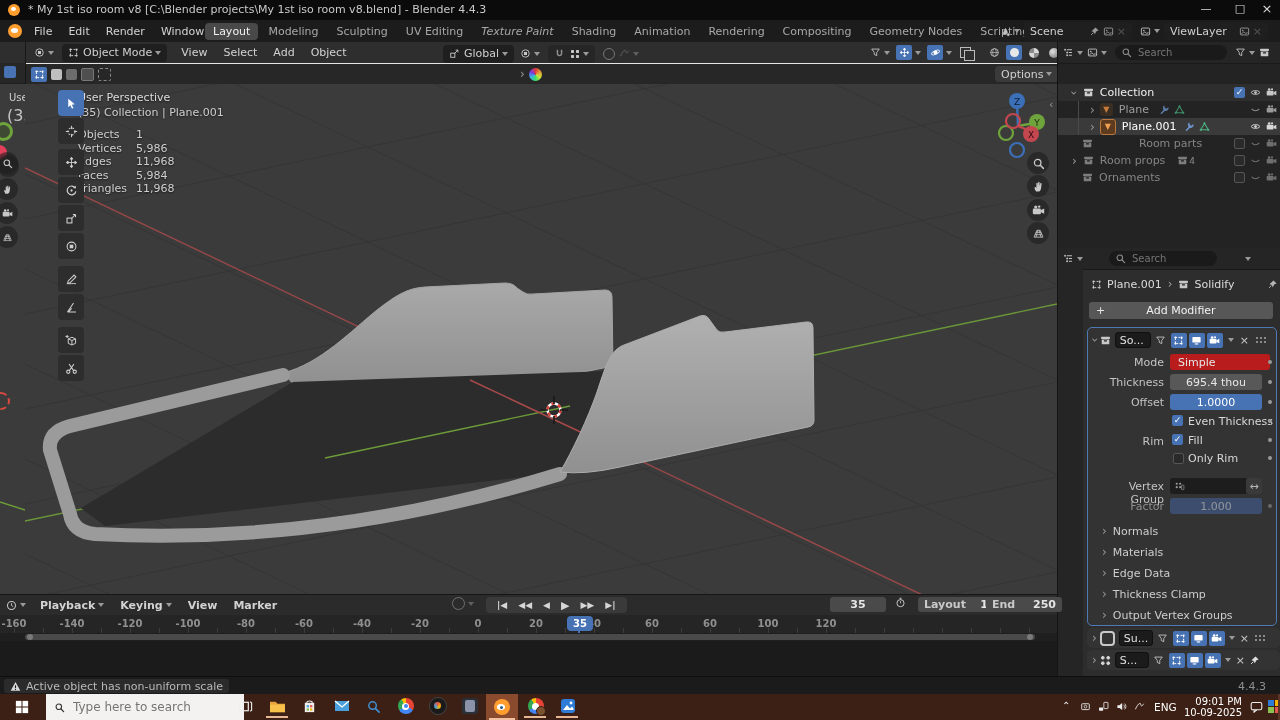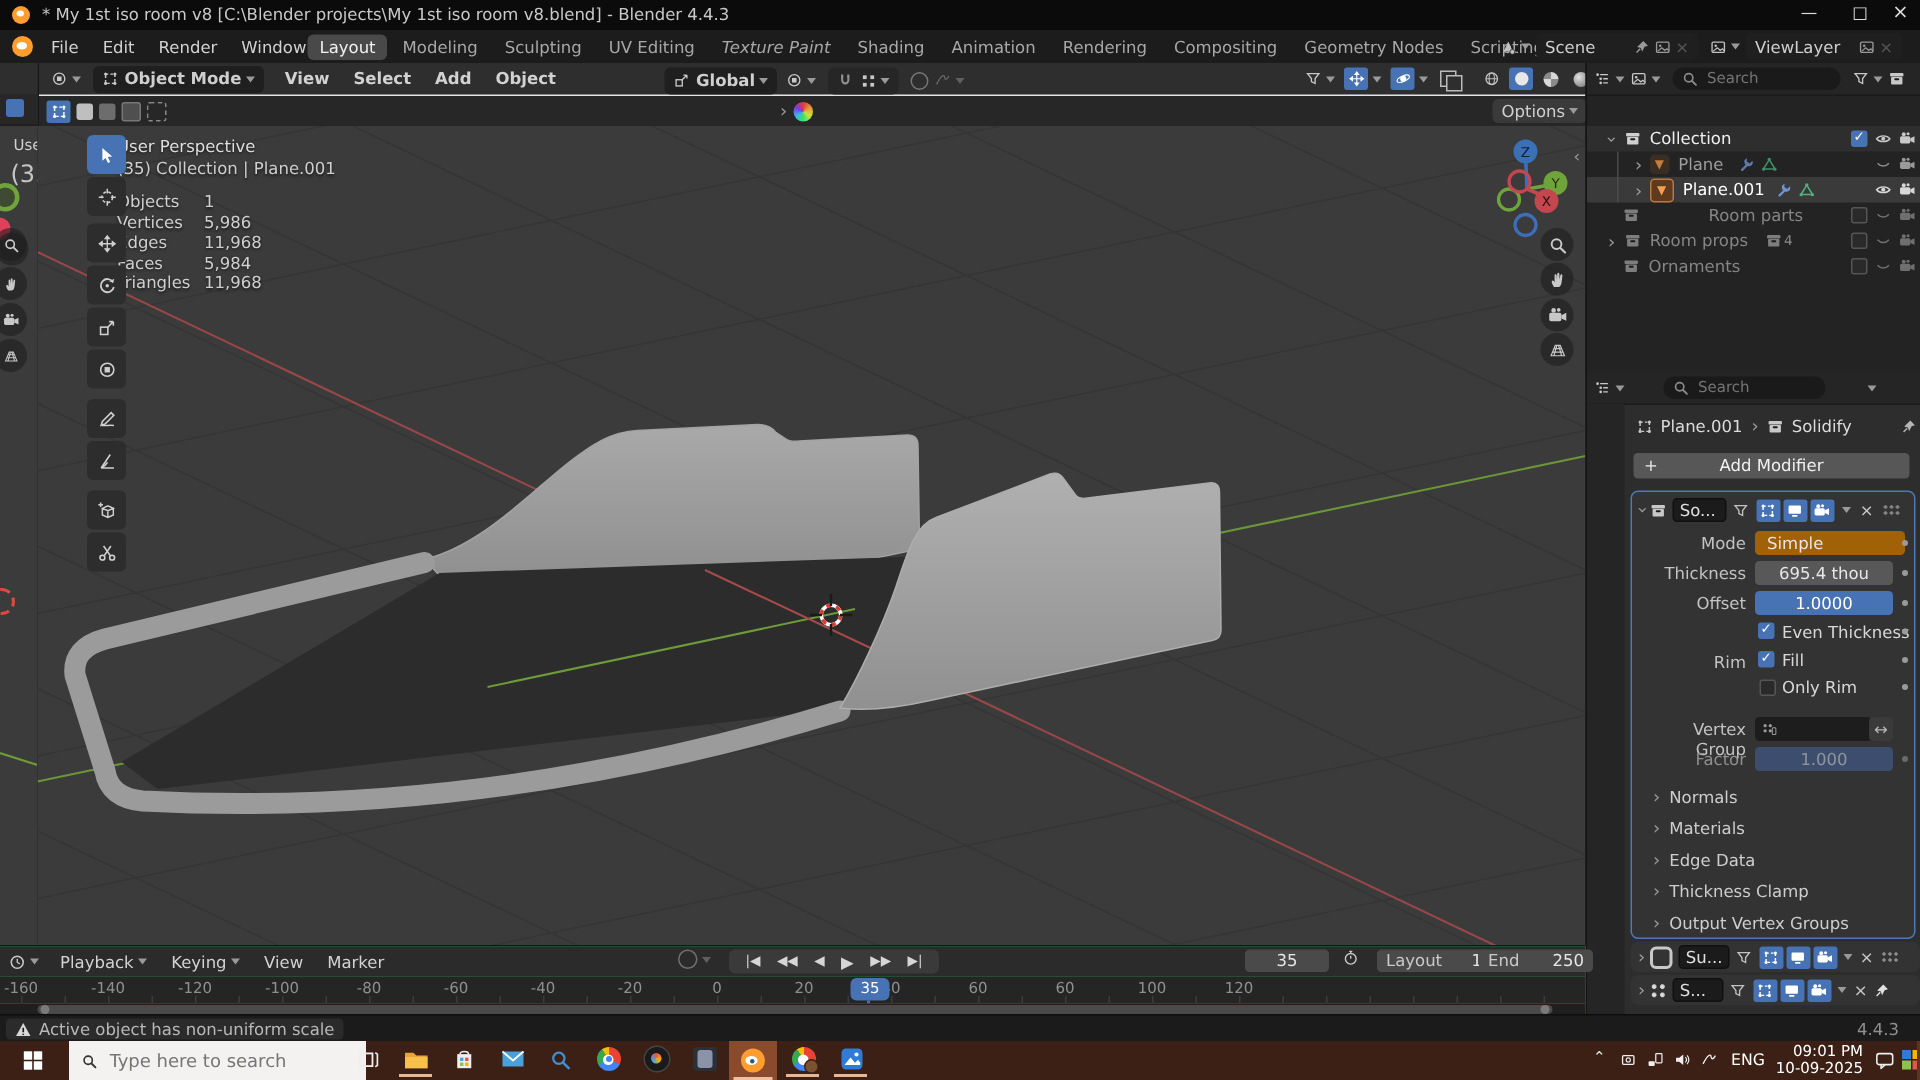--- a/index.html
+++ b/index.html
@@ -271,21 +271,21 @@
       <span class="chip" style="margin-left:4px;width:92px;">
         <span style="flex:1;">ViewLayer</span>
         <svg class="ic ic12" style="color:#9a9a9a;">
             <use href="#i-image"></use>
           </svg>
         <span style="color:#555;margin-left:3px;">×</span>
       </span>
     </div>
   </div>
 
-  <div class="r" style="left:25px;top:42px;width:1032px;height:21px;background:#2e2e2e;border-bottom:1px solid #e5e5e5;font-weight:bold;">
+  <div class="r" style="left:25px;top:42px;width:1032px;height:21px;background:#2e2e2e;border-bottom:1px solid #e5e5e5;">
     <div class="row r" style="left:5px;top:1px;height:19px;">
       <span class="row" style="padding:0 4px;">
         <svg class="ic ic12" style="color:#c8c8c8;">
             <use href="#i-transform"></use>
           </svg>
           <span class="car"></span>
       </span>
       <span class="chip" style="margin-left:4px;">
         <svg class="ic ic12" style="color:#c8c8c8;margin-right:4px;">
             <use href="#i-editbox"></use>
@@ -809,21 +809,21 @@
               <svg class="ic ic12">
                 <use href="#i-cam"></use>
               </svg>
             </span>
           <span class="car" style="margin-left:5px;"></span>
           <span style="margin-left:6px;color:#c8c8c8;">×</span>
           <span class="dots8" style="margin-left:6px;"></span>
         </div>
 
         <span class="plabel" style="left:8px;top:28px;">Mode</span>
-        <span class="field" style="left:82px;top:26px;width:92px;background:#a16207;justify-content:flex-start;padding-left:8px;">
+        <span class="field" style="left:82px;top:26px;width:92px;background:#b91c1c;justify-content:flex-start;padding-left:8px;">
           <span>Simple</span>
 
         </span>
         <span class="adot" style="left:180px;top:32px;"></span>
 
         <span class="plabel" style="left:8px;top:48px;">Thickness</span>
         <span class="field" style="left:82px;top:46px;width:92px;background:#585858;">
             <span>695.4 thou</span>
           </span>
         <span class="adot" style="left:180px;top:52px;"></span>
@@ -937,21 +937,21 @@
           </span>
         <span class="car" style="margin-left:4px;"></span>
         <span style="margin-left:5px;color:#c8c8c8;">×</span>
         <svg class="ic ic12" style="color:#e0e0e0;margin-left:4px;">
             <use href="#i-pin"></use>
           </svg>
       </div>
     </div>
   </div>
 
-  <div class="r" style="left:0;top:630px;width:1057px;height:46px;background:#22c55e;border-top:1px solid #161616;">
+  <div class="r" style="left:0;top:594px;width:1057px;height:46px;background:#14532d;border-top:1px solid #161616;font-weight:bold;">
     <div class="r row" style="left:0;top:0;width:1057px;height:20px;background:#2b2b2b;">
       <span class="row" style="margin-left:6px;">
         <svg class="ic ic12" style="color:#c8c8c8;">
             <use href="#i-clock"></use>
           </svg>
           <span class="car"></span>
       </span>
       <span class="menu row" style="margin-left:6px;">
           <span>Playback</span>
           <span class="car"></span>

